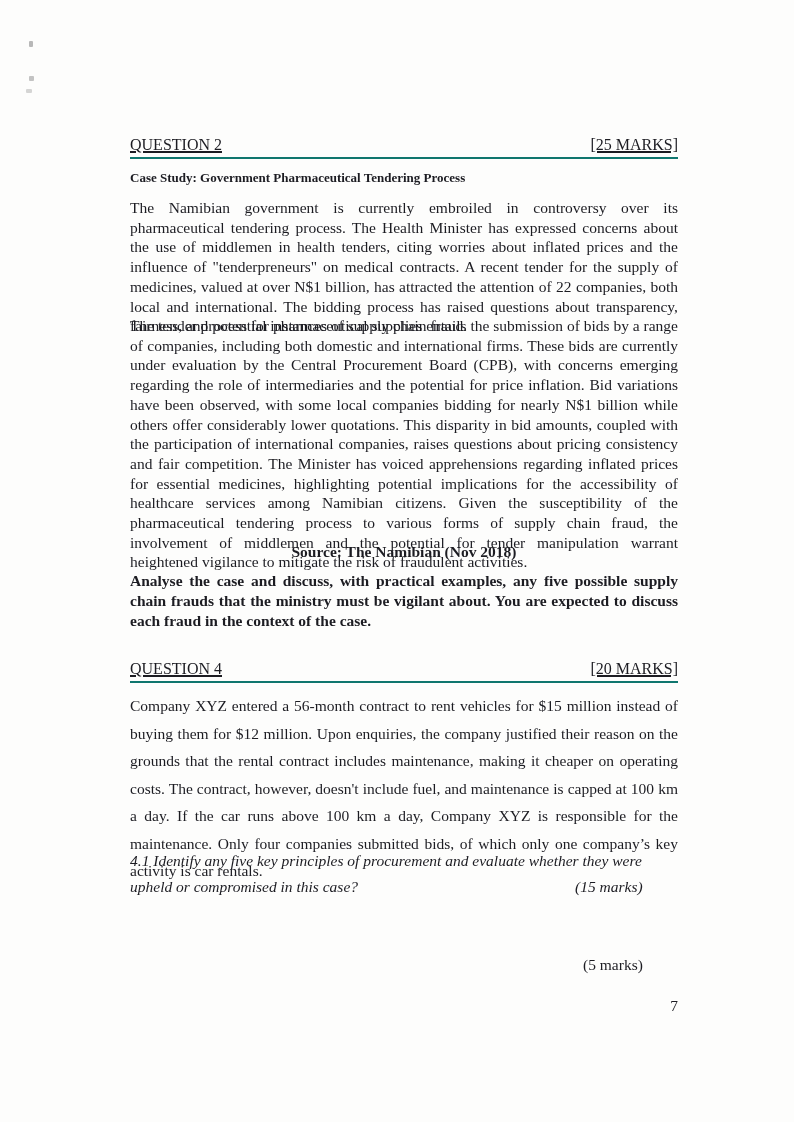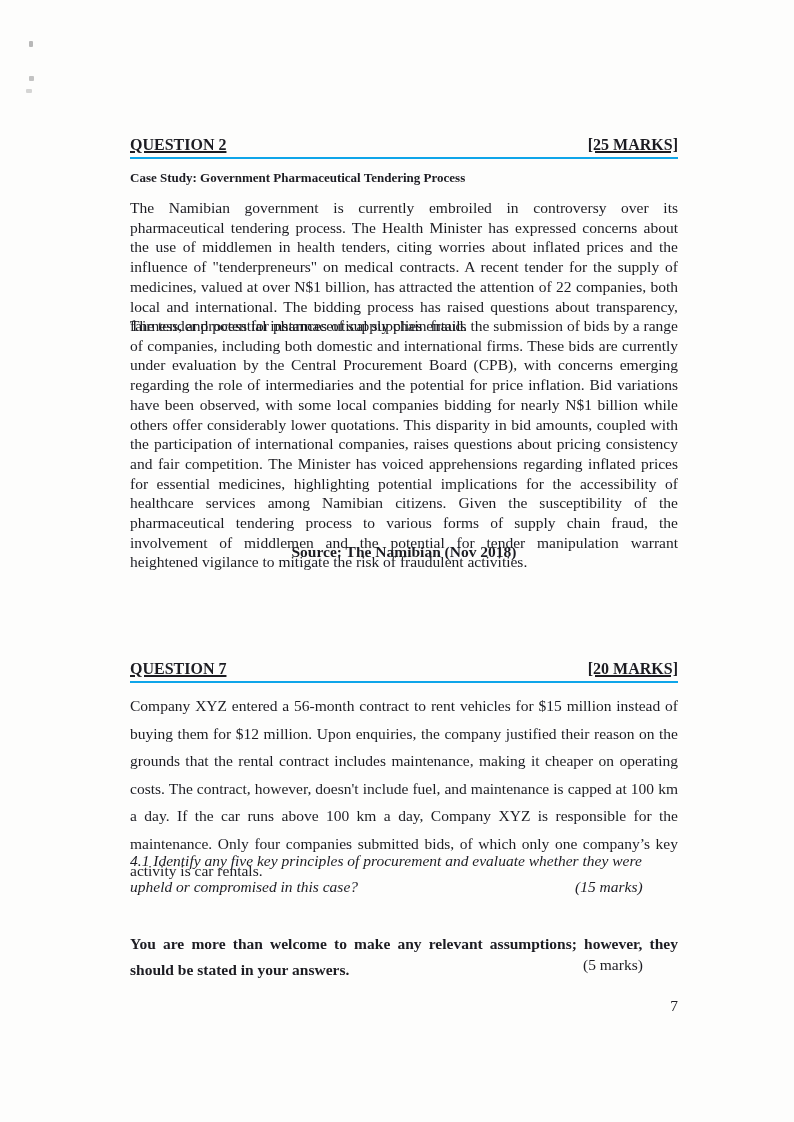--- a/index.html
+++ b/index.html
@@ -19,23 +19,23 @@
 
   .speck { position: absolute; background: #8a8a8a; border-radius: 1px; }
   .speck1 { left: 29px; top: 41px; width: 4px; height: 6px; opacity: .6; }
   .speck2 { left: 29px; top: 76px; width: 5px; height: 5px; opacity: .5; }
   .speck3 { left: 26px; top: 89px; width: 6px; height: 4px; opacity: .35; }
 
   .q-header {
     display: flex;
     justify-content: space-between;
     align-items: flex-end;
-    border-bottom: 2px solid #0ea5e9;
+    border-bottom: 2px solid #0f766e;
     padding-bottom: 3px;
-    font-weight: bold;
+    font-weight: normal;
     font-size: 16px;
   }
   .q-header .q-title { text-decoration: underline; text-decoration-thickness: 1.5px; }
 
   .heading-bold { font-weight: bold; font-size: 13px; }
 
   .body-par {
     text-align: justify;
     line-height: 19.7px;
   }
@@ -82,34 +82,34 @@
   </div>
 
   <div class="content-block heading-bold" style="top:170px;">Case Study: Government Pharmaceutical Tendering Process</div>
 
   <div class="content-block body-par" style="top:198px;">The Namibian government is currently embroiled in controversy over its pharmaceutical tendering process. The Health Minister has expressed concerns about the use of middlemen in health tenders, citing worries about inflated prices and the influence of "tenderpreneurs" on medical contracts. A recent tender for the supply of medicines, valued at over N$1 billion, has attracted the attention of 22 companies, both local and international. The bidding process has raised questions about transparency, fairness, and potential instances of supply chain fraud.</div>
 
   <div class="content-block body-par" style="top:316px;">The tender process for pharmaceutical supplies entails the submission of bids by a range of companies, including both domestic and international firms. These bids are currently under evaluation by the Central Procurement Board (CPB), with concerns emerging regarding the role of intermediaries and the potential for price inflation. Bid variations have been observed, with some local companies bidding for nearly N$1 billion while others offer considerably lower quotations. This disparity in bid amounts, coupled with the participation of international companies, raises questions about pricing consistency and fair competition. The Minister has voiced apprehensions regarding inflated prices for essential medicines, highlighting potential implications for the accessibility of healthcare services among Namibian citizens. Given the susceptibility of the pharmaceutical tendering process to various forms of supply chain fraud, the involvement of middlemen and the potential for tender manipulation warrant heightened vigilance to mitigate the risk of fraudulent activities.</div>
 
   <div class="content-block source-line" style="top:543px;">Source: The Namibian (Nov 2018)</div>
 
+  <div class="content-block task-par" style="top:571px;">Analyse the case and discuss, with practical examples, any five possible supply chain frauds that the ministry must be vigilant about. You are expected to discuss each fraud in the context of the case.</div>
 
   <div class="content-block q-header" style="top:660px;">
-    <span class="q-title">QUESTION 7</span>
+    <span class="q-title">QUESTION 4</span>
     <span class="q-title">[20 MARKS]</span>
   </div>
 
   <div class="content-block wide-par" style="top:692px;">Company XYZ entered a 56-month contract to rent vehicles for $15 million instead of buying them for $12 million. Upon enquiries, the company justified their reason on the grounds that the rental contract includes maintenance, making it cheaper on operating costs. The contract, however, doesn't include fuel, and maintenance is capped at 100 km a day. If the car runs above 100 km a day, Company XYZ is responsible for the maintenance. Only four companies submitted bids, of which only one company’s key activity is car rentals.</div>
 
   <div class="content-block subq" style="top:848px;font-style:italic;">
     <span>4.1 Identify any five key principles of procurement and evaluate whether they were upheld or compromised in this case?</span>
     <span class="marks" style="top:26px;">(15 marks)</span>
   </div>
 
   <div class="content-block subq" style="top:900px;">
     <span class="marks" style="top:0;margin-left:8px;">(5 marks)</span>
   </div>
 
-  <div class="content-block note-par" style="top:931px;">You are more than welcome to make any relevant assumptions; however, they should be stated in your answers.</div>
 
   <div class="page-number">7</div>
 
 </div>
 
 </body></html>

